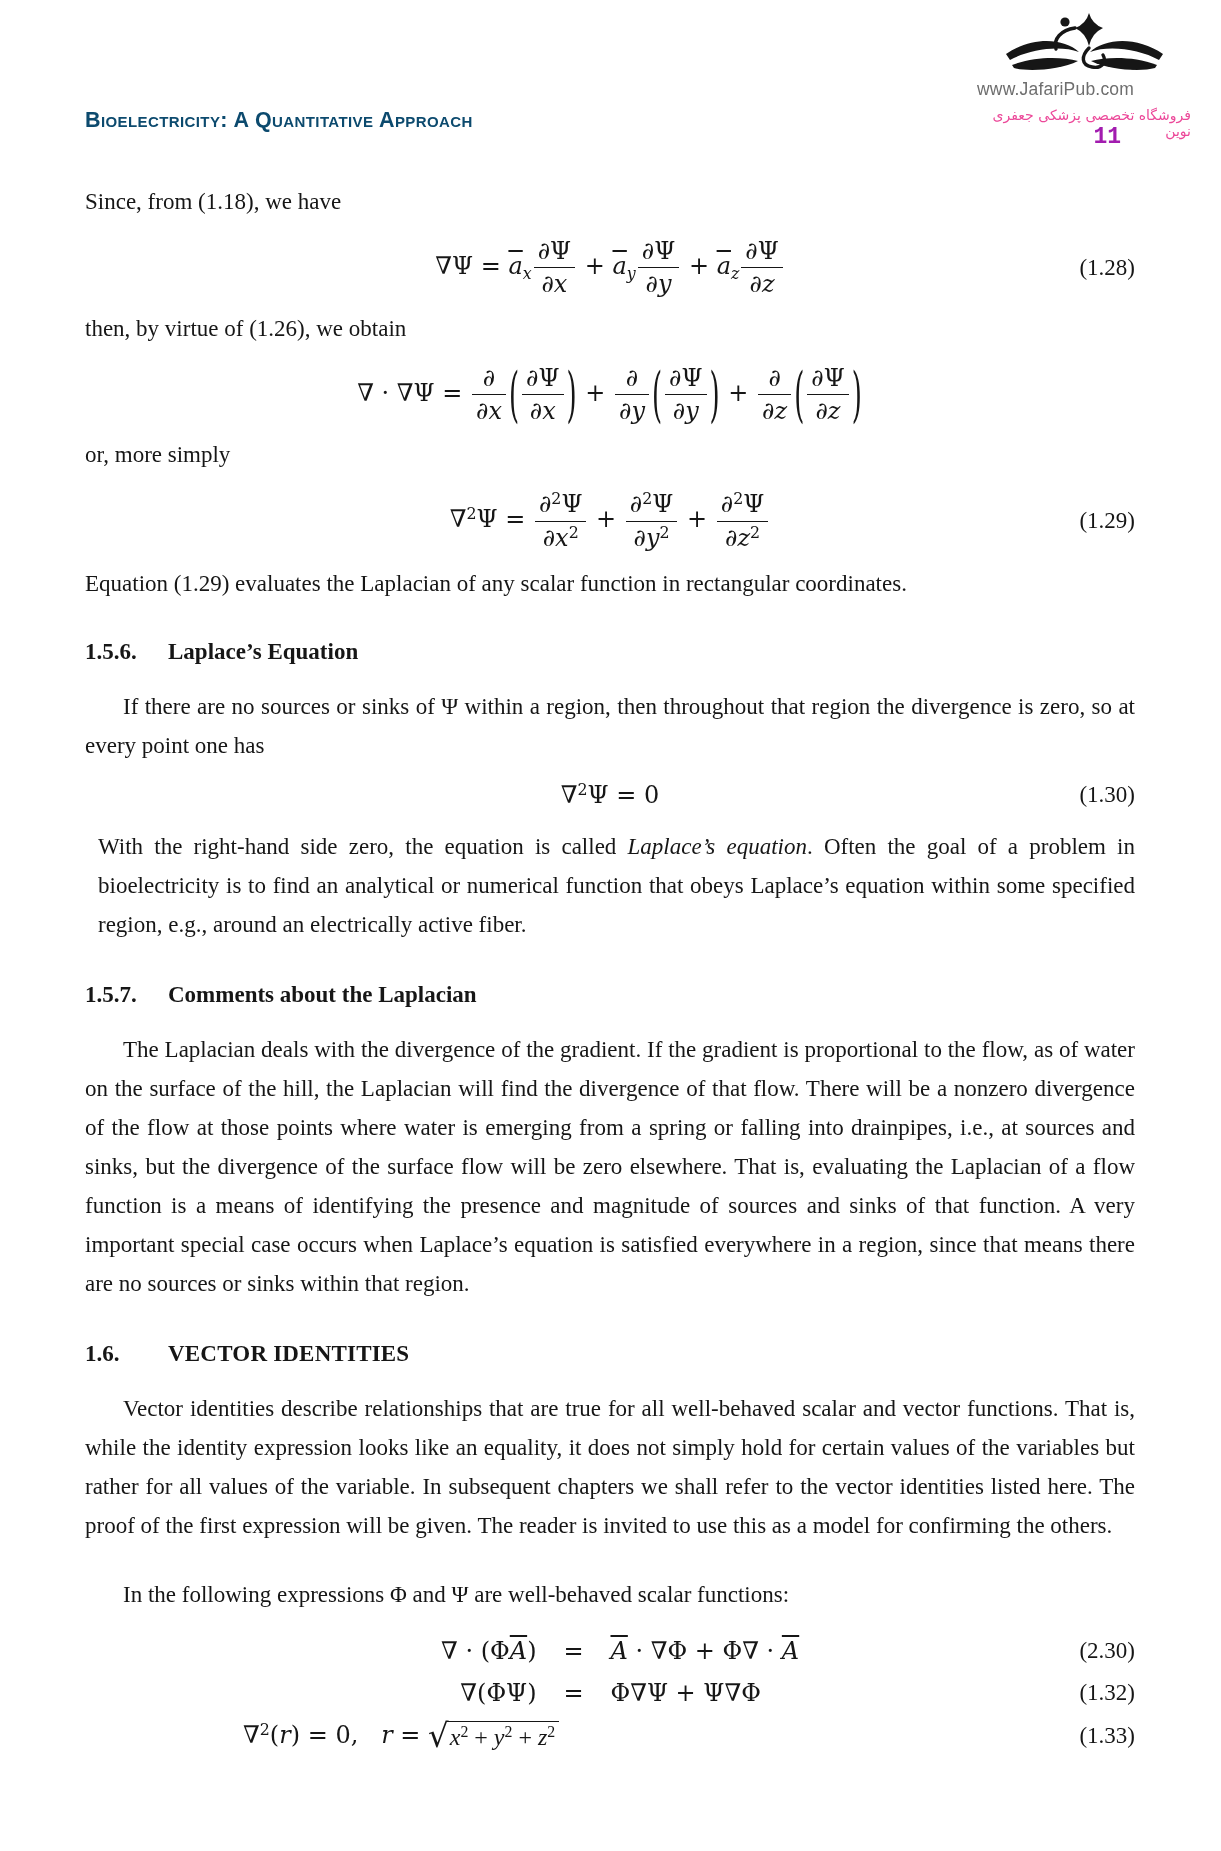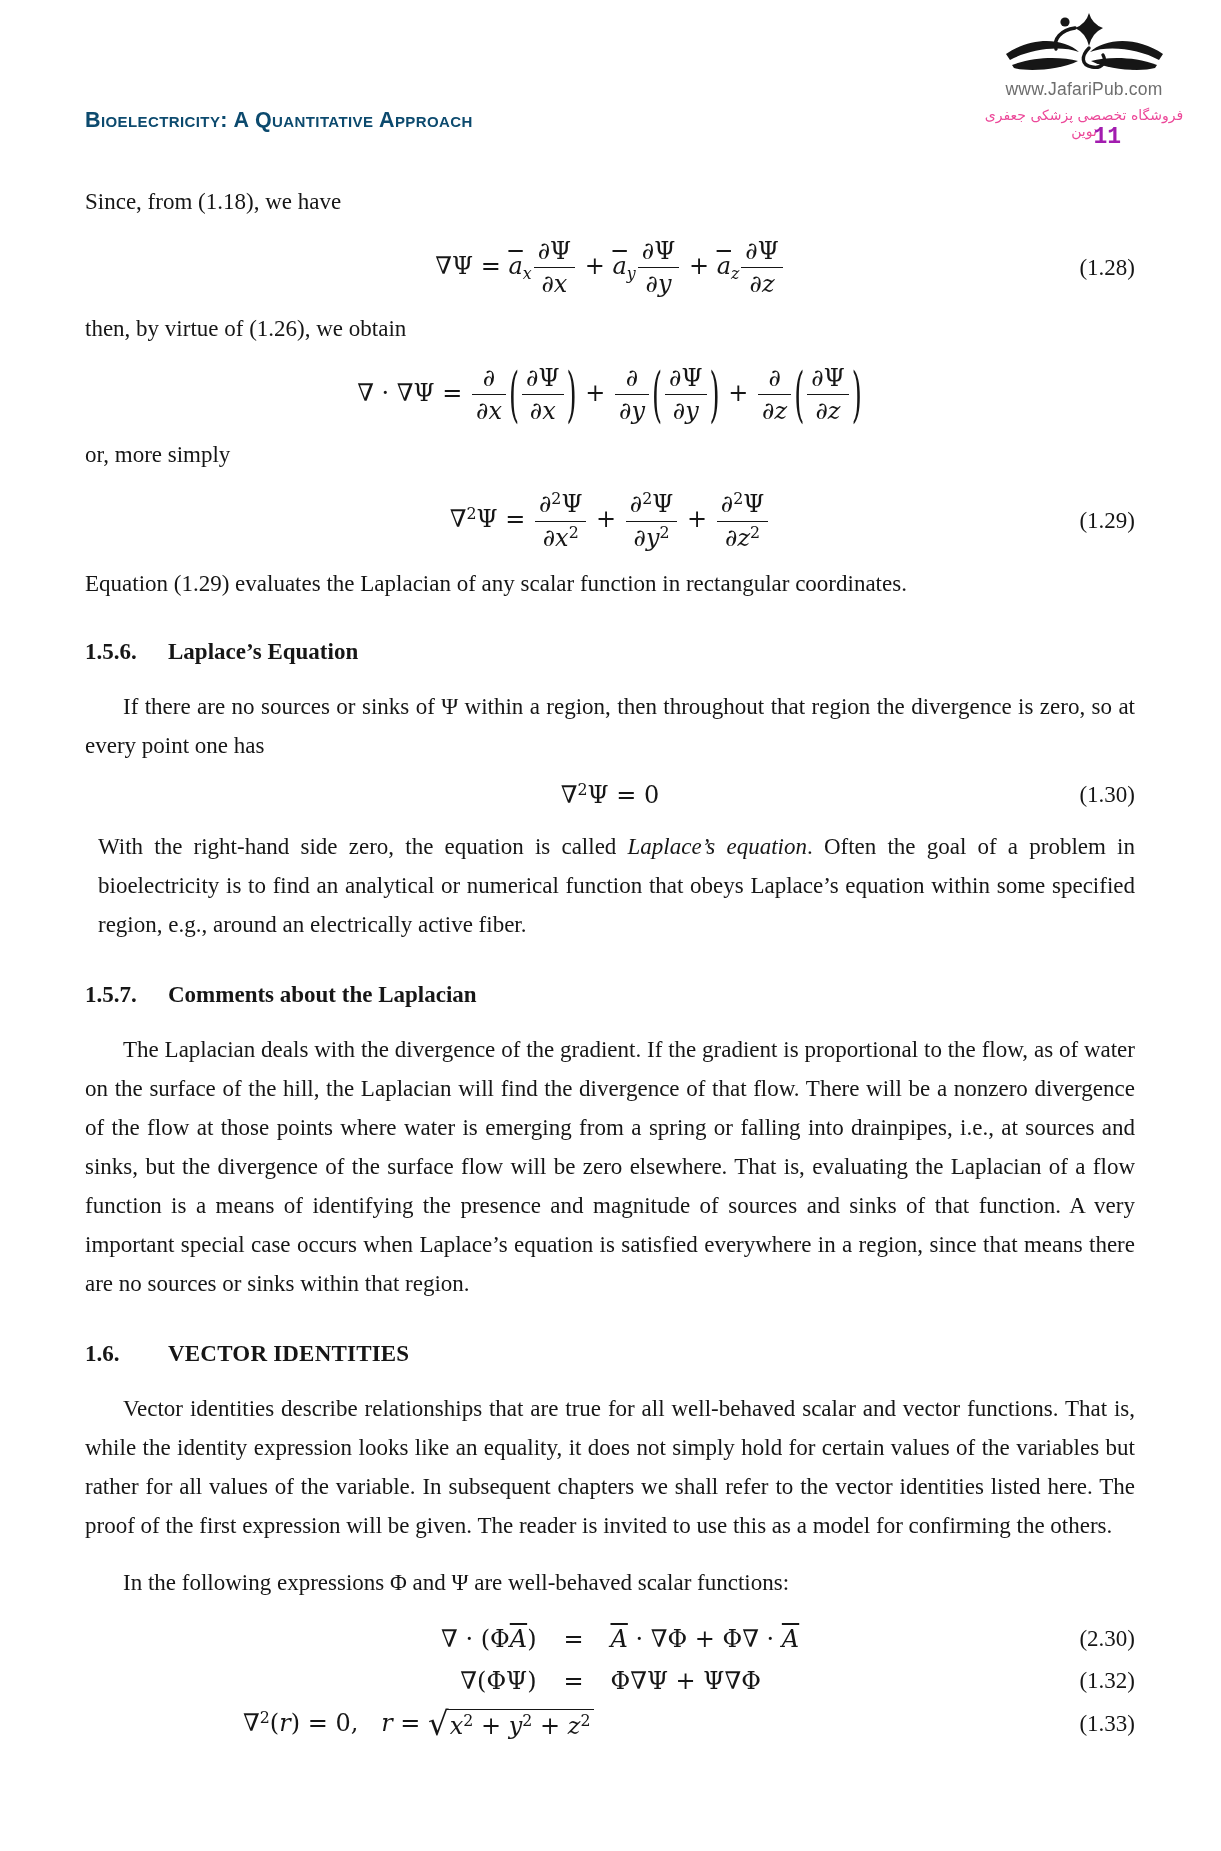--- a/index.html
+++ b/index.html
@@ -2,21 +2,21 @@
 <html><head>
 <meta charset="utf-8">
 <style>
   html,body { margin:0; padding:0; background:#fff; }
   .page {
     position:relative; width:1221px; height:1851px; background:#ffffff;
     font-family:"Liberation Serif", serif; color:#161616; overflow:hidden;
   }
 
   
-  .watermark { position:absolute; top:12px; right:30px; width:214px; text-align:center; }
+  .watermark { position:absolute; top:12px; right:30px; width:214px; }
   .wm-logo { display:block; margin:0 auto; }
   .wm-url { font-family:"Liberation Sans", sans-serif; font-size:17.5px; color:#6e6e6e; margin-top:1px; letter-spacing:0.2px; }
   .wm-fa  { font-family:"DejaVu Sans", sans-serif; font-size:14px; color:#ec4899; margin-top:7px; direction:rtl; }
   .folio {
     position:absolute; top:124px; right:100px;
     font-family:Liberation Mono, monospace; font-weight:700; font-size:23px; color:#a21caf;
   }
   .running-head {
     position:absolute; left:85px; top:108px;
     font-family:"Liberation Sans", sans-serif; font-variant:small-caps; font-weight:700;
@@ -26,21 +26,21 @@
   
   .content { position:absolute; left:85px; right:86px; top:168px; }
   p { margin:0; font-size:23px; line-height:39px; text-align:justify; text-align-last:left; }
   .indent { text-indent:38px; }
   .h3 { margin:0; font-size:23px; font-weight:700; line-height:30px; }
   .h-num { display:inline-block; min-width:83px; }
   .caps-title { letter-spacing:0.2px; }
   em.booktitle { font-style:italic; }
 
   .mt14 { margin-top:14px; } .mt12 { margin-top:12px; } .mt20 { margin-top:20px; }
-  .mt30 { margin-top:18px; } .mt34 { margin-top:34px; } .mt36 { margin-top:36px; }
+  .mt30 { margin-top:30px; } .mt34 { margin-top:34px; } .mt36 { margin-top:36px; }
   .mt10 { margin-top:10px;margin-left:13px; }
 
   
   .eqrow { position:relative; display:flex; justify-content:center; align-items:center;
            margin:16px 0 10px 0; min-height:44px; }
   .eqnum { position:absolute; right:0; top:50%; transform:translateY(-50%);
            font-size:23px; font-family:"Liberation Serif", serif; }
 
   .math { font-family:"DejaVu Serif", serif; font-size:24px; white-space:pre; }
   .math sup, .math sub { font-size:0.66em; line-height:0; }
@@ -48,21 +48,21 @@
   .math sub { vertical-align:-0.28em; }
   .mit { font-style:italic; }
   .mbar { text-decoration:overline; }
   .mfrac { display:inline-block; vertical-align:middle; text-align:center; margin:0 2px; line-height:1.18; }
   .mnum { display:block; padding:0 4px 2px 4px; border-bottom:1.7px solid currentColor; }
   .mden { display:block; padding:2px 4px 0 4px; }
   .mpwrap { display:inline-flex; align-items:center; vertical-align:middle; }
   .mparen { display:inline-block; transform:scaleY(2.3); font-size:1.08em; padding:0 1px; font-weight:300; }
   .msqrt { display:inline-flex; align-items:stretch; vertical-align:middle; }
   .mrad { font-size:1.35em; line-height:0.95; align-self:flex-start; margin-right:-2px; }
-  .mradc { border-top:1.8px solid currentColor; padding:2px 4px 0 3px; }
+  .mradc { border-top:1.8px solid currentColor; padding:2px 4px 0 3px;font-family:Liberation Serif, serif; }
 
   
   .idtable { width:100%; border-collapse:collapse; margin-top:16px; }
   .idtable td { padding:7px 0; }
   .id-lhs { text-align:right; width:43%; }
   .id-eq  { text-align:center; width:74px; font-family:"DejaVu Serif", serif; font-size:24px; }
   .id-rhs { text-align:left; }
   .id-num { text-align:right; width:90px; font-size:23px; font-family:"Liberation Serif", serif; }
   .id-full { text-align:left; padding-left:158px !important; }
 </style>

